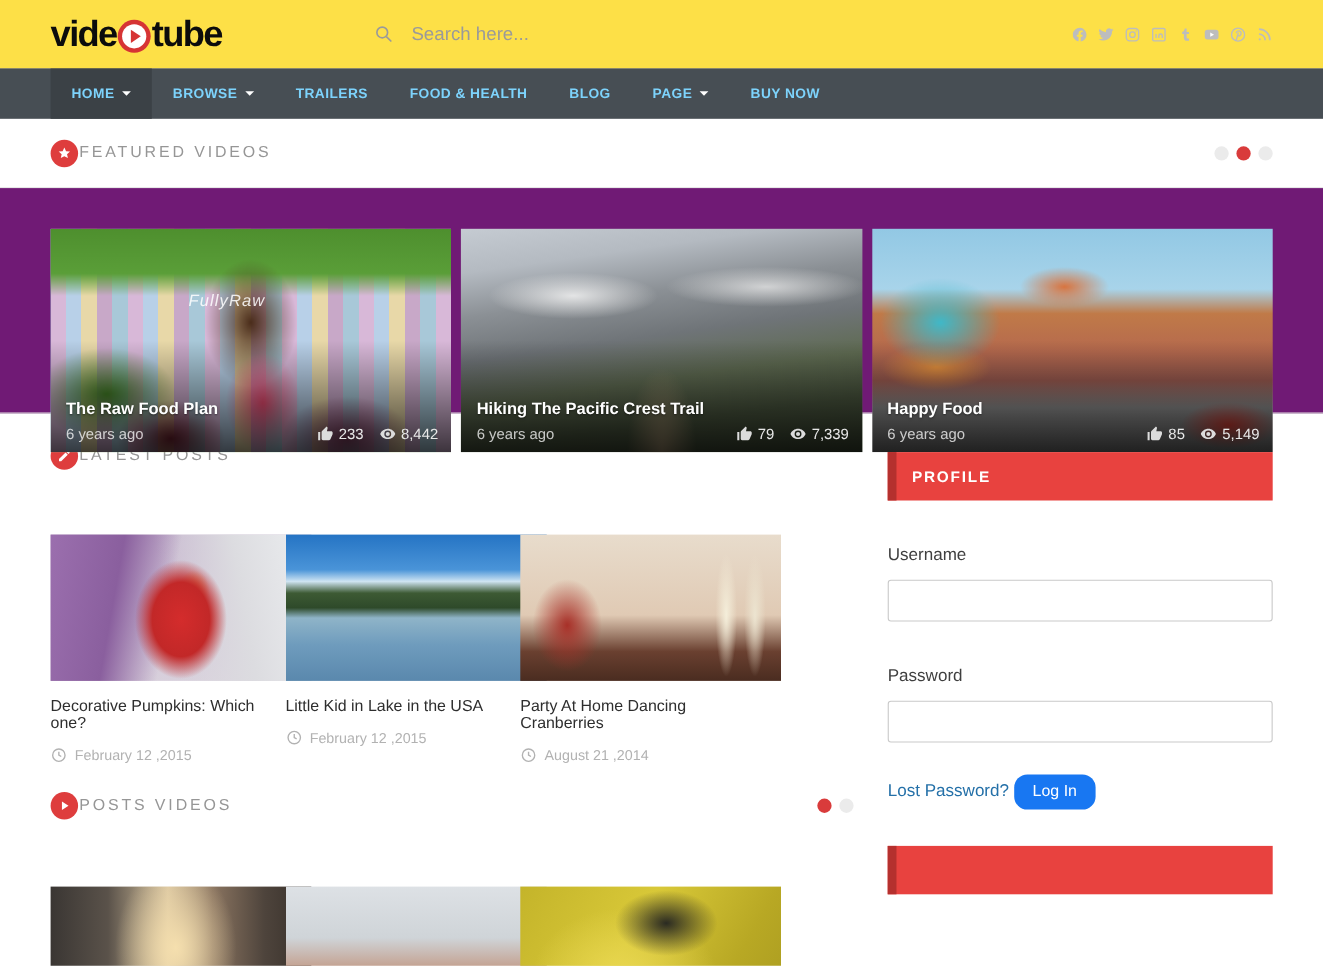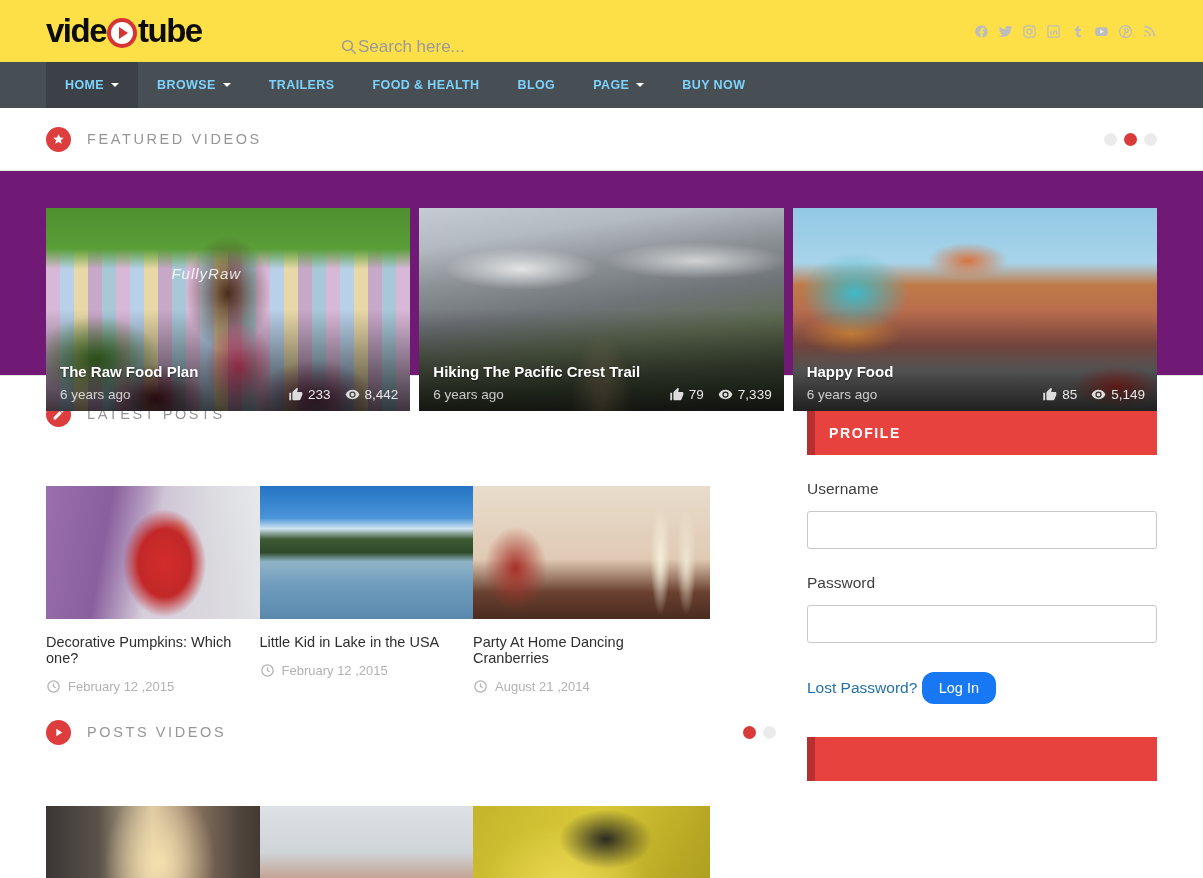--- a/index.html
+++ b/index.html
@@ -5,39 +5,39 @@
   * { margin:0; padding:0; box-sizing:border-box; }
   html,body { width:1203px; height:878px; overflow:hidden; background:#fff;
     font-family:"Liberation Sans", sans-serif; }
 
   
   .header { height:62px; display:flex; align-items:center; padding:0 46px; background:#fde047; position:relative; }
   .logo { display:flex; align-items:center; font-size:33px; font-weight:800; color:#0c0c0c; letter-spacing:-1.5px; cursor:pointer; }
   .logo-play { width:30px; height:30px; border-radius:50%; background:#d63434; position:relative; margin:4px 1px 0; }
   .logo-play::before { content:""; position:absolute; inset:4px; background:#fff; border-radius:50%; }
   .logo-play::after { content:""; position:absolute; left:12px; top:9px; border-left:9px solid #d63434; border-top:6px solid transparent; border-bottom:6px solid transparent; }
-  .search { position:absolute; left:340px; top:16px; height:62px; display:flex; align-items:center; gap:0; color:#9a9a9a; }
+  .search { position:absolute; left:340px; top:0; height:62px; display:flex; align-items:center; gap:16px; color:#9a9a9a; }
   .search svg { width:18px; height:18px; }
   .search input { border:none; outline:none; font-size:17px; color:#666; width:220px; font-family:inherit; background:transparent; }
   .search input::placeholder { color:#9a9a9a; }
   .social { margin-left:auto; display:flex; align-items:center; gap:9px; }
   .social a { color:#bdbdbd; display:flex; width:15px; height:15px; }
   .social svg { width:15px; height:15px; }
 
   
   .nav { height:46px; background:#474e54; display:flex; padding:0 46px; }
   .nav a { display:flex; align-items:center; padding:0 19px; color:#7dd3fc; font-size:12.5px; font-weight:bold; letter-spacing:.4px; text-decoration:none; }
   .nav a.active { background:#3b4146; }
   .caret { display:inline-block; margin-left:7px; border-left:4px solid transparent; border-right:4px solid transparent; border-top:4px solid #fff; }
 
   
   .sec-row { height:62px; display:flex; align-items:center; padding:0 46px; }
   .sec-icon { width:25px; height:25px; border-radius:50%; background:#de3d3d; display:flex; align-items:center; justify-content:center; flex:0 0 25px; }
   .sec-icon svg { width:13px; height:13px; fill:#fff; }
-  .sec-title { margin-left:16px; color:#969696; font-size:14.5px; letter-spacing:2.6px; }
+  .sec-title { margin-left:1px; color:#969696; font-size:14.5px; letter-spacing:2.6px; }
   .dots { margin-left:auto; display:flex; gap:7px; }
   .dot { width:13px; height:13px; border-radius:50%; background:#ebebeb; cursor:pointer; }
   .dot.active { background:#d93b3b; }
 
   
   .featured-band { height:206px; background:#701a75; border-top:1px solid #e7e7e7; border-bottom:1px solid #e2e2e2; padding:37px 46px 0; }
   .feat-row { display:flex; gap:9px; }
   .vcard { flex:1; height:203px; position:relative; overflow:hidden; cursor:pointer; }
   .vcard .shade { position:absolute; inset:0; background:linear-gradient(180deg, rgba(0,0,0,0) 50%, rgba(0,0,0,.72) 100%); }
   .vcard .vtitle { position:absolute; left:14px; bottom:31px; color:#fff; font-weight:bold; font-size:15px; text-shadow:0 1px 2px rgba(0,0,0,.5); }
@@ -100,21 +100,21 @@
     radial-gradient(ellipse 35px 60px at 12% 88%, #8ac83a 0%, rgba(138,200,58,0) 70%),
     linear-gradient(180deg, #dde1e5 0%, #cfd4d8 35%, #c09078 62%, #b07862 82%, #9a6a58 100%); }
   .img-anime { background:
     radial-gradient(ellipse 75px 48px at 56% 25%, #2a2a22 0%, rgba(42,42,34,0) 62%),
     radial-gradient(ellipse 120px 90px at 40% 62%, #ead852 0%, rgba(234,216,82,0) 70%),
     linear-gradient(120deg, #c4b42a 0%, #d8c838 40%, #b8a824 75%, #a89a20 100%); }
 
   
   .widget-head { height:44px; background:#e8423f; position:relative; display:flex; align-items:center; padding-left:22px; color:#fff; font-weight:bold; font-size:14px; letter-spacing:1.6px; margin-top:33px; }
   .widget-head::before { content:""; position:absolute; left:0; top:0; bottom:0; width:8px; background:#b5302e; }
-  .login-form label { display:block; margin:25px 0 13px; font-size:15.5px; color:#3f3f3f; }
+  .login-form label { display:block; margin:41px 0 13px; font-size:15.5px; color:#3f3f3f; }
   .login-form input[type=text], .login-form input[type=password] { width:100%; height:38px; border:1px solid #c9c9c9; border-radius:3px; outline:none; padding:0 10px; font-size:15px; font-family:inherit; }
   .lost-link { display:inline-block; margin-top:22px; color:#2470a8; font-size:15.5px; text-decoration:none; }
   .remember { margin-top:8px; display:flex; align-items:center; gap:5px; font-size:15.5px; color:#2b2b2b; }
   .remember input { width:13px; height:13px; }
   .login-btn { margin-top:29px; background:#1877f2; color:#fff; border:none; border-radius:12px; padding:8px 17px; font-size:14.5px; font-family:inherit; cursor:pointer; }
 </style>
 </head>
 <body>
 
 <div class="header">

